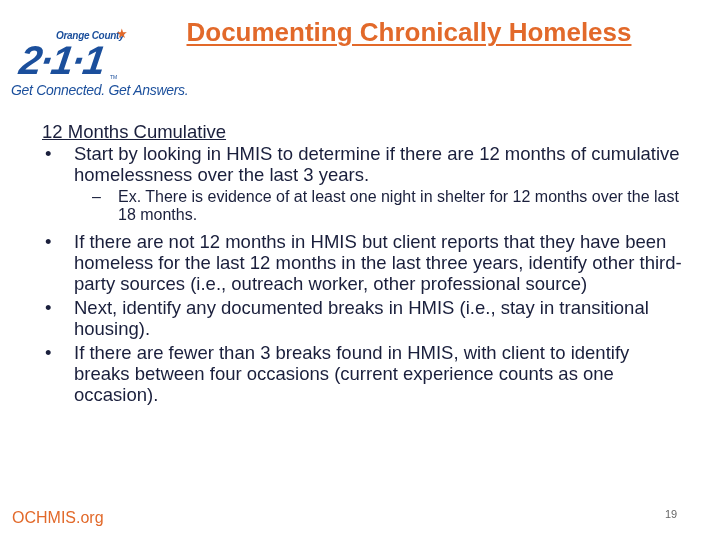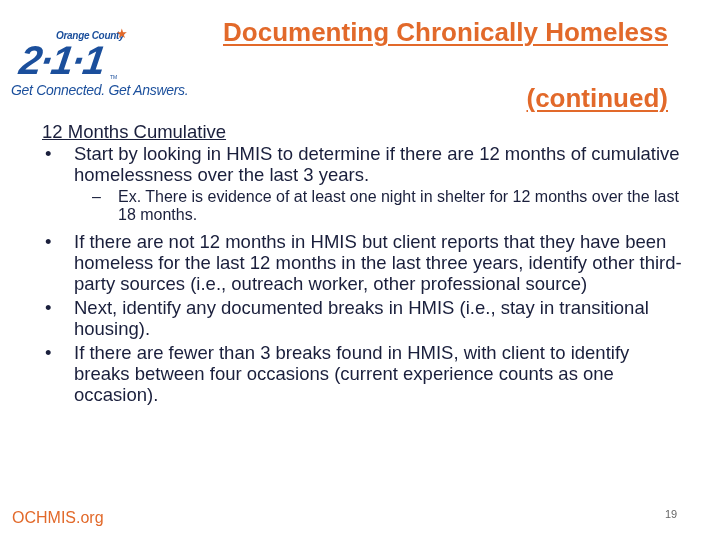--- a/index.html
+++ b/index.html
@@ -4,21 +4,21 @@
 <style>
   html, body { margin:0; padding:0; }
   body { width:720px; height:540px; background:#ffffff; position:relative; overflow:hidden;
          font-family:"Liberation Sans", sans-serif; color:#1a1f3c; }
   .logo { position:absolute; left:6px; top:30px; width:120px; height:64px; }
   .logo .oc { position:absolute; left:50px; top:0; font-size:10px; font-weight:bold; font-style:italic; color:#1b4f9c; letter-spacing:-0.3px; white-space:nowrap; }
   .logo .star { position:absolute; left:110px; top:-4px; color:#e2692a; font-size:13px; }
   .logo .num { position:absolute; left:14px; top:8px; font-size:40px; font-weight:bold; font-style:italic; color:#1b4f9c; letter-spacing:-2px; line-height:44px; transform:skewX(-8deg); }
   .logo .tm { position:absolute; left:104px; top:44px; font-size:5px; color:#1b4f9c; }
   .logo .tag { position:absolute; left:5px; top:52px; font-size:14px; font-style:italic; color:#1b4f9c; white-space:nowrap; letter-spacing:-0.3px; }
-  .title { position:absolute; left:150px; top:16px; width:518px; text-align:right;
+  .title { position:absolute; left:150px; top:16px; width:518px; text-align:center;
            color:#e2692a; font-weight:bold; font-size:26px; line-height:33px; }
   .title span { text-decoration:underline; text-decoration-thickness:2px; text-underline-offset:3px; }
   .content { position:absolute; left:42px; top:121px; width:640px; font-size:18.5px; line-height:21px; }
   .section-heading { text-decoration:underline; margin:0 0 1px 0; }
   .bullet { position:relative; padding-left:32px; margin:0 0 3px 0; }
   .bullet .dot { position:absolute; left:3px; top:0; }
   .sub { position:relative; padding-left:76px; font-size:16px; line-height:18px; margin:3px 0 7px 0; }
   .sub .dash { position:absolute; left:50px; top:0; }
   .footer-left { position:absolute; left:12px; top:509px; color:#e2692a; font-size:16px;text-align:center; }
   .footer-center { position:absolute; left:307px; top:508px; color:#666; font-size:11px;margin-top:44px; }
@@ -31,21 +31,20 @@
   <div class="oc">Orange County</div>
   <div class="star">★</div>
   <div class="num">2·1·1</div>
   <div class="tm">TM</div>
   <div class="tag">Get Connected. Get Answers.</div>
 </div>
 
 <div class="title">
   <span>Documenting Chronically Homeless</span><br>
   <br>
-  <span>(continued)</span>
 </div>
 
 <div class="content">
   <div class="section-heading">12 Months Cumulative</div>
 
   <div class="bullet">
     <span class="dot">•</span>
     <span>Start by looking in HMIS to determine if there are 12 months of cumulative homelessness over the last 3 years.</span>
   </div>
   <div class="sub">

